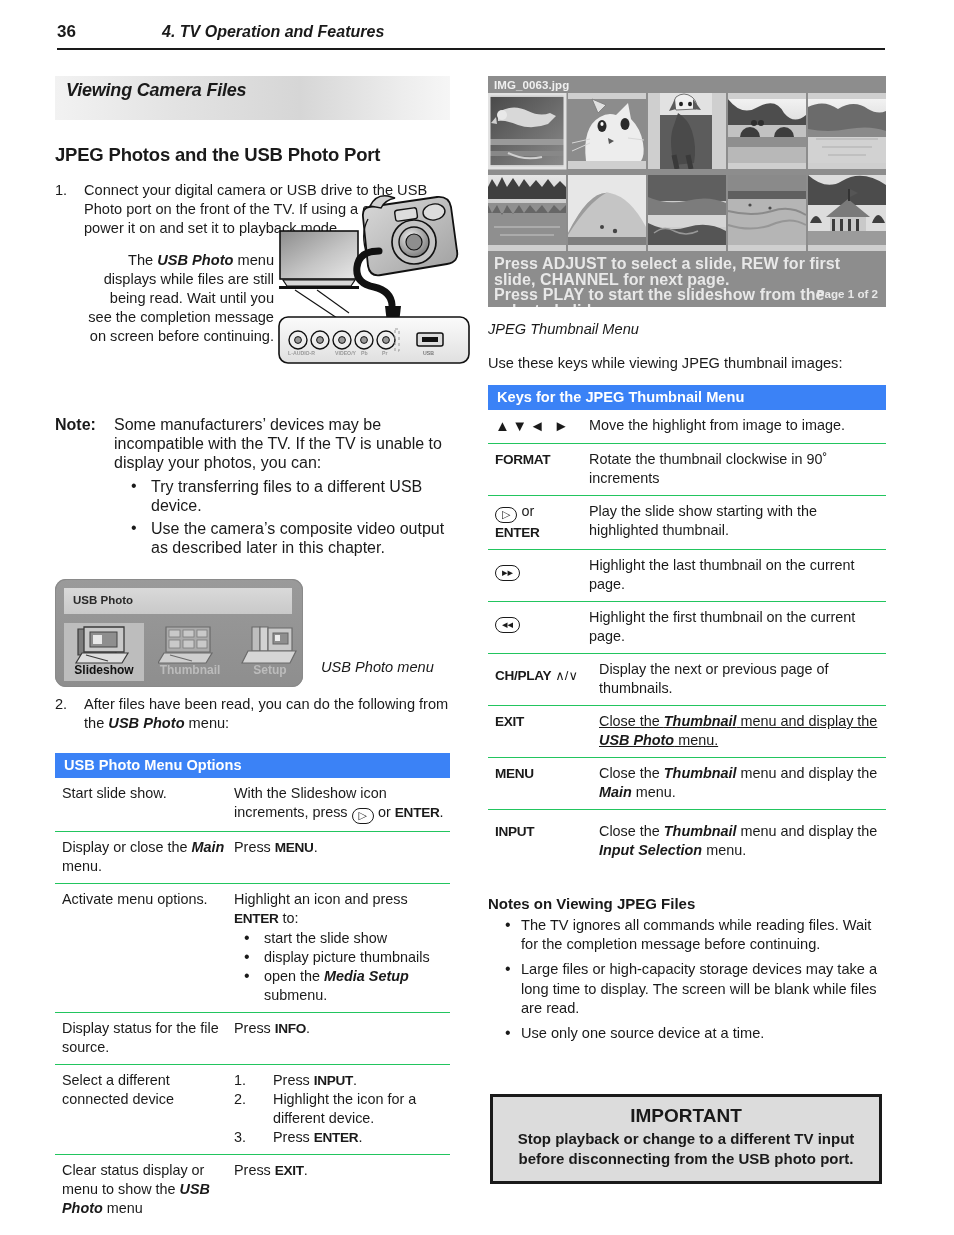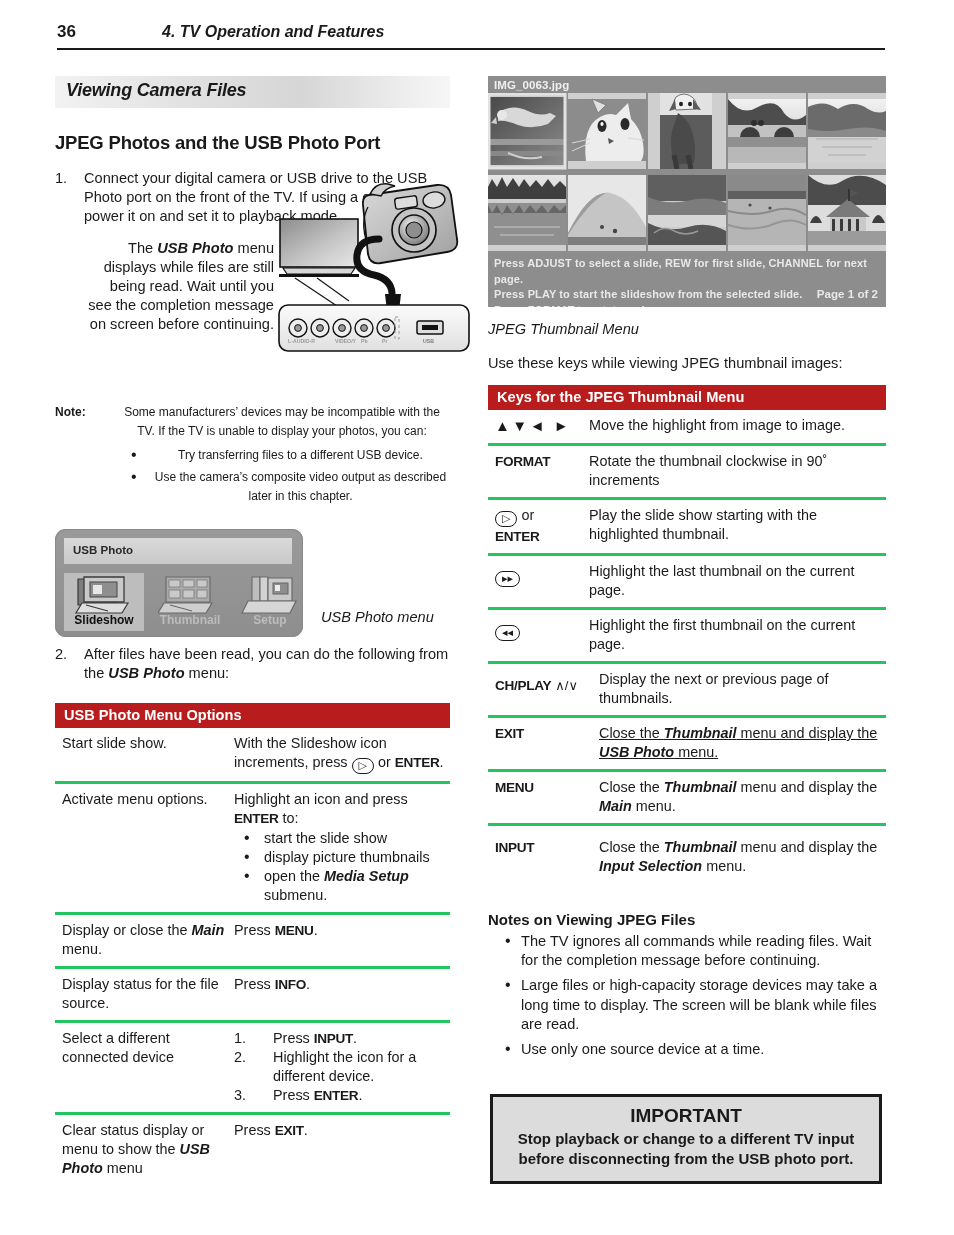--- a/index.html
+++ b/index.html
@@ -16,35 +16,35 @@
   .runhead .pgno{position:absolute;left:0;top:0;font-size:17px;font-weight:bold;letter-spacing:0;}
   .runhead .title{position:absolute;left:105px;top:1px;font-size:16px;font-weight:bold;font-style:italic;}
   .runrule{position:absolute;left:57px;top:48px;width:828px;height:2px;background:#1a1a1a;}
 
   
   .colL{position:absolute;left:55px;top:76px;width:395px;}
   .colR{position:absolute;left:488px;top:76px;width:398px;}
 
   
   .banner{
-    position:relative;width:395px;height:32px;
+    position:relative;width:395px;height:44px;
     background:linear-gradient(to right,#f2f2f2 0%,#e3e3e3 30%,#d6d6d6 62%,#ededed 88%,#f6f6f6 100%);
   }
   .banner span{position:absolute;left:11px;top:4px;font-size:18px;font-weight:bold;font-style:italic;letter-spacing:-.2px;}
 
   h2.sec{margin:0;font-size:18.5px;font-weight:bold;letter-spacing:-.2px;}
 
   
   .step{position:relative;font-size:14.6px;line-height:19.2px;}
   .step .num{position:absolute;left:0;top:0;width:26px;}
   .step .body{margin-left:29px;}
   .bold-i{font-weight:bold;font-style:italic;}
 
   
-  .note{position:relative;font-size:12px;line-height:19.2px;text-align:center;}
+  .note{position:relative;font-size:16px;line-height:19.2px;}
   .note .lbl{position:absolute;left:0;top:0;font-weight:bold;}
   .note .txt{margin-left:59px;}
   ul.bul{margin:0;padding:0;list-style:none;}
   ul.bul li{position:relative;padding-left:37px;margin-top:3px;}
   ul.bul li:before{content:"\2022";position:absolute;left:17px;top:-1px;font-size:16px;}
 
   
   .usbmenu{
     position:relative;width:248px;height:108px;border-radius:11px;
     background:linear-gradient(to bottom,#9a9a9a,#8e8e8e);
@@ -62,25 +62,25 @@
   .icwrap.i3{left:175px;}
   .icwrap .glyph{position:absolute;left:8px;top:2px;width:62px;height:40px;}
   .icwrap .cap{position:absolute;left:0;top:40px;width:80px;text-align:center;font-size:12px;font-weight:bold;}
   .icwrap.sel .cap{color:#101010;}
   .icwrap .cap.dim{color:#bcbcbc;}
   .capfig{font-size:14.6px;font-style:italic;}
 
   
   table.kt{border-collapse:collapse;width:100%;font-size:14.4px;}
   table.kt th.hd{
-    background:#b91c1c;color:#ffffff;text-align:left;font-size:14.6px;font-weight:bold;
+    background:#3b82f6;color:#ffffff;text-align:left;font-size:14.6px;font-weight:bold;
     padding:4px 0 5px 9px;
   }
   table.kt td{
-    vertical-align:top;padding:6px 4px 7px 0;border-top:3px solid #22c55e;line-height:19px;
+    vertical-align:top;padding:6px 4px 7px 0;border-top:1px solid #22c55e;line-height:19px;
   }
   table.kt tr.first td{border-top:none;}
   .kbd{font-family:"Liberation Sans", sans-serif;font-weight:bold;font-stretch:condensed;letter-spacing:-.3px;font-size:13.6px;}
 
   
   .tblL td.c1{width:168px;padding-left:7px;}
   .tblL td.c2{padding-left:0px;}
   
   .tblR td.c1{width:86px;padding-left:7px;text-align:left;}
   .tblR td.c2{padding-left:4px;}
@@ -97,21 +97,21 @@
   .pill{
     display:inline-block;border:1.6px solid #1a1a1a;border-radius:10px;
     padding:0px 6px 1px 6px;line-height:13px;font-size:11px;vertical-align:-2px;
   }
   .arrows{font-size:15px;letter-spacing:2.5px;}
 
   
   .tvshot{position:relative;width:398px;height:231px;background:#8d8d8d;overflow:hidden;}
   .tvshot .fname{position:absolute;left:6px;top:3px;font-size:11.5px;color:#f0f0f0;font-weight:bold;letter-spacing:.1px;}
   .grid{position:absolute;left:0;top:17px;width:398px;height:158px;}
-  .tvshot .instr{position:absolute;left:6px;top:180px;width:386px;color:#e8e8e8;font-size:11px;line-height:15.5px;font-weight:bold;letter-spacing:.1px;}
+  .tvshot .instr{position:absolute;left:6px;top:180px;width:386px;color:#e8e8e8;font-size:16px;line-height:15.5px;font-weight:bold;letter-spacing:.1px;}
   .tvshot .pageno{position:absolute;right:8px;top:211px;color:#e8e8e8;font-size:11.6px;font-weight:bold;}
 
   .figcap{font-size:14.6px;font-style:italic;}
 
   
   .important{
     position:absolute;left:490px;top:1094px;width:392px;
     border:3px solid #1a1a1a;background:#dcdcdc;padding:8px 10px 12px 10px;
     box-sizing:border-box;text-align:center;
   }
@@ -300,34 +300,34 @@
           <tr>
         <th class="hd" colspan="2">USB Photo Menu Options</th>
       </tr>
 
       <tr class="first">
         <td class="c1">Start slide show.</td>
         <td class="c2"><span>With the Slideshow icon increments, press </span><span class="pill">▷</span><span> or </span><span class="kbd">ENTER</span><span>.</span></td>
       </tr>
 
       <tr>
+        <td class="c1"><span>Display or close the </span><span class="bold-i">Main</span><span> menu.</span></td>
+        <td class="c2"><span>Press </span><span class="kbd">MENU</span><span>.</span></td>
+      </tr>
+
+      <tr>
         <td class="c1">Activate menu options.</td>
         <td class="c2">
           <span>Highlight an icon and press </span><span class="kbd">ENTER</span><span> to:</span>
           <ul class="inner" style="margin-top:1px;">
             <li><span>start the slide show</span></li>
             <li><span>display picture thumbnails</span></li>
             <li><span>open the </span><span class="bold-i">Media Setup</span><span> submenu.</span></li>
           </ul>
         </td>
-      </tr>
-
-      <tr>
-        <td class="c1"><span>Display or close the </span><span class="bold-i">Main</span><span> menu.</span></td>
-        <td class="c2"><span>Press </span><span class="kbd">MENU</span><span>.</span></td>
       </tr>
 
       <tr>
         <td class="c1">Display status for the file source.</td>
         <td class="c2"><span>Press </span><span class="kbd">INFO</span><span>.</span></td>
       </tr>
 
       <tr>
         <td class="c1">Select a different connected device</td>
         <td class="c2">

